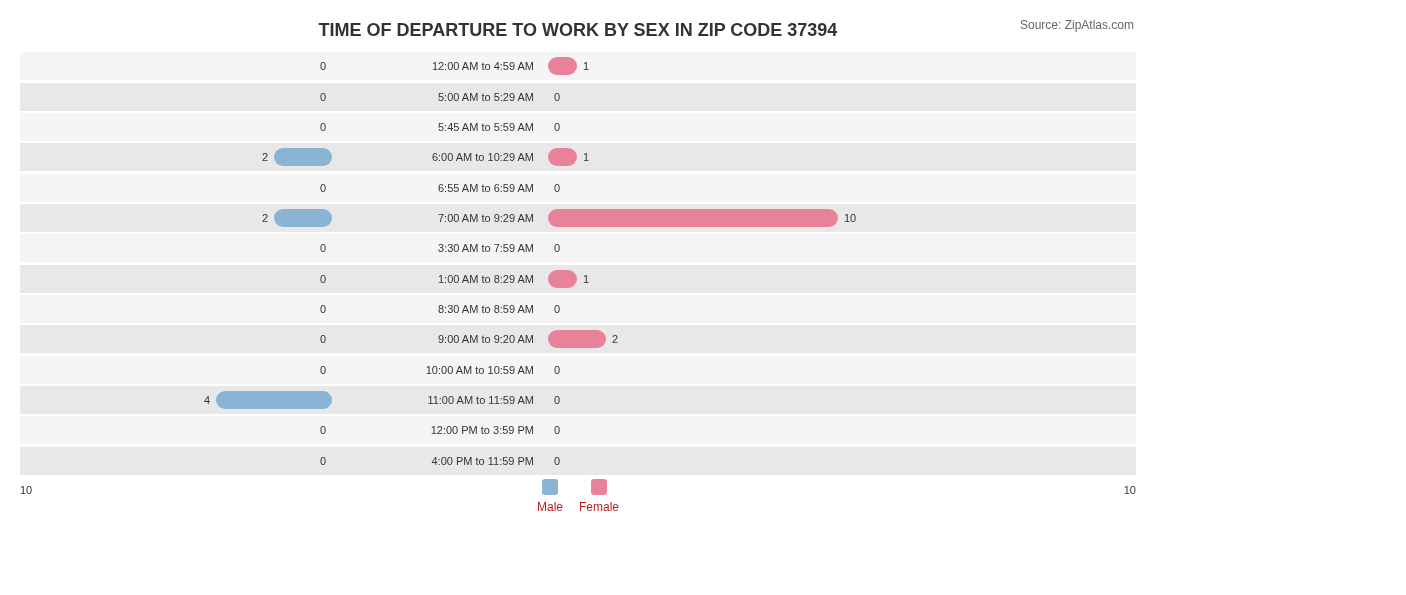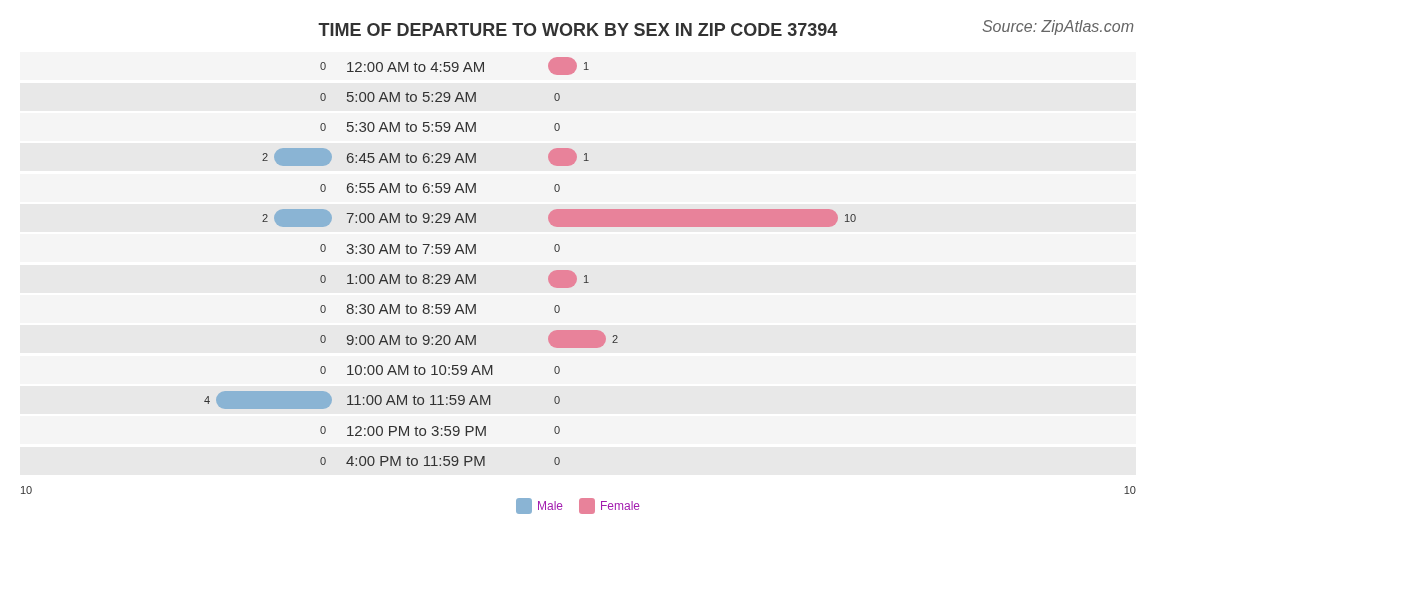--- a/index.html
+++ b/index.html
@@ -17,27 +17,26 @@
       position: relative;
     }
     .chart-title {
       font-size: 18px;
       font-weight: bold;
       color: #333;
       text-align: center;
       margin-bottom: 4px;
     }
     .source-text {
-      font-size: 16px;
+      font-size: 12px;
       color: #666;
       text-align: center;
       position: absolute;
       top: 18px;
       right: 22px;
-      font-style: italic;
     }
     .chart-area {
       position: relative;
       width: 100%;
       height: calc(100% - 60px);
       margin-top: 10px;
     }
     .rows-container {
       position: absolute;
       top: 0;
@@ -83,22 +82,22 @@
       flex-shrink: 0;
     }
     .male-bar {
       background: #8ab4d4;
       height: 18px;
       border-radius: 9px;
       flex-shrink: 0;
     }
     .label-section {
       width: 200px;
-      text-align: left;
-      font-size: 15px;
+      text-align: right;
+      font-size: 11px;
       color: #333;
       flex-shrink: 0;
       padding: 0 6px;
     }
     .female-bar {
       background: #e8829a;
       height: 18px;
       border-radius: 9px;
       flex-shrink: 0;
     }
@@ -129,21 +128,22 @@
       transform: translateX(-50%);
       display: flex;
       align-items: center;
       gap: 16px;
     }
     .legend-item {
       display: flex;
       align-items: center;
       gap: 5px;
       font-size: 12px;
-      color: #a21caf;
+      color: #b91c1c;
+      flex-direction: column;
     }
     .legend-box {
       width: 16px;
       height: 16px;
       border-radius: 3px;
     }
     .male-legend { background: #8ab4d4; }
     .female-legend { background: #e8829a; }
   </style>
 </head>
@@ -176,32 +176,32 @@
     <div class="right-section">
       <div class="female-bar" style="width:0px; min-width:0px;"></div>
       <span class="female-value">0</span>
     </div>
   </div>
         <div class="bar-row">
     <div class="left-section">
       <span class="male-value">0</span>
       <div class="male-bar" style="width:0px; min-width:0px;"></div>
     </div>
-    <div class="label-section">5:30 AM to 5:59 AM</div>
+    <div class="label-section">5:45 AM to 5:59 AM</div>
     <div class="right-section">
       <div class="female-bar" style="width:0px; min-width:0px;"></div>
       <span class="female-value">0</span>
     </div>
   </div>
         <div class="bar-row">
     <div class="left-section">
       <span class="male-value">2</span>
       <div class="male-bar" style="width:58px; min-width:8px;"></div>
     </div>
-    <div class="label-section">6:45 AM to 6:29 AM</div>
+    <div class="label-section">6:00 AM to 10:29 AM</div>
     <div class="right-section">
       <div class="female-bar" style="width:29px; min-width:8px;"></div>
       <span class="female-value">1</span>
     </div>
   </div>
         <div class="bar-row">
     <div class="left-section">
       <span class="male-value">0</span>
       <div class="male-bar" style="width:0px; min-width:0px;"></div>
     </div>

